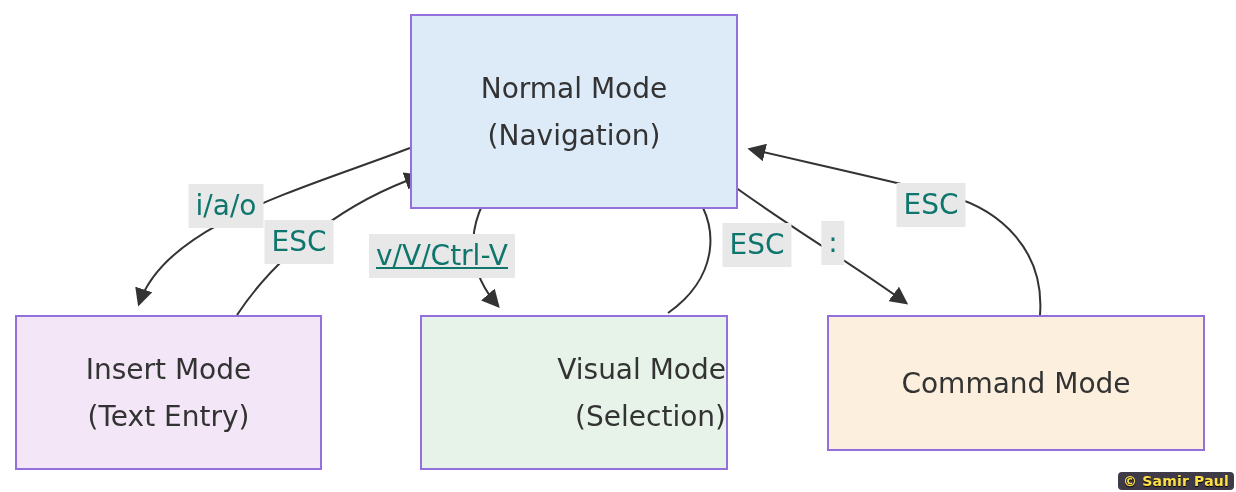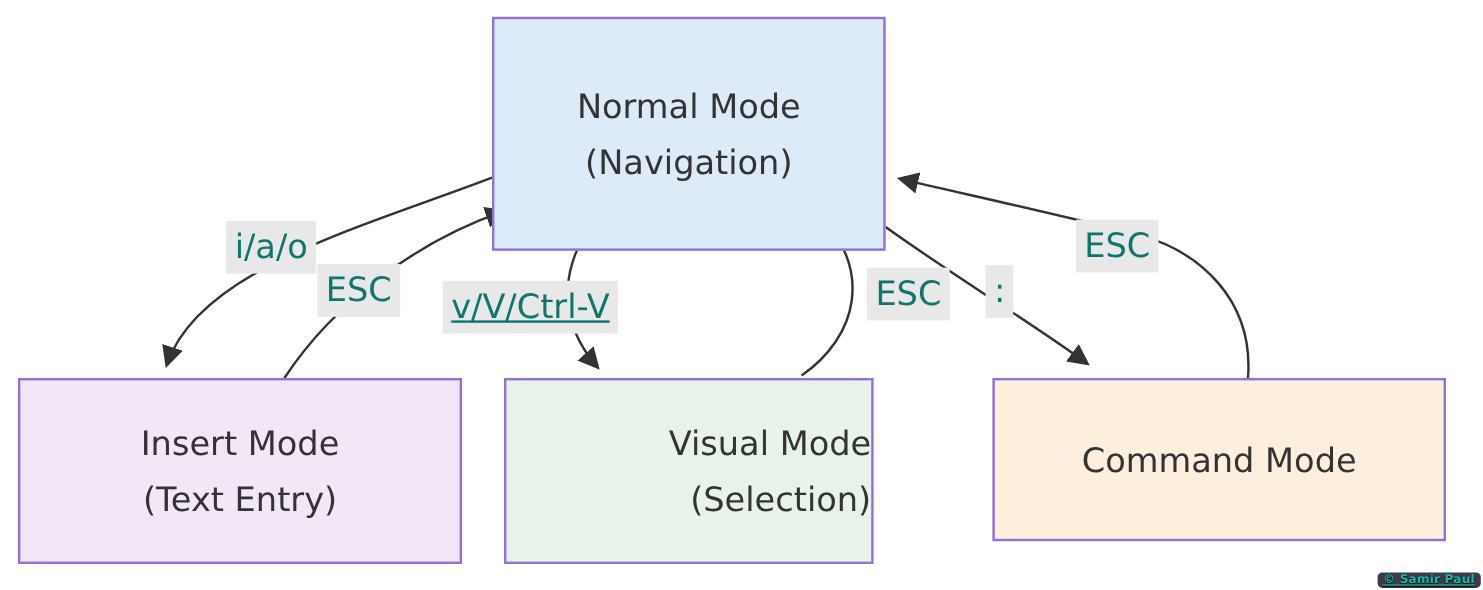--- a/index.html
+++ b/index.html
@@ -8,40 +8,39 @@
     font-family:"DejaVu Sans","Liberation Sans",sans-serif;overflow:hidden;
   }
   #edges{position:absolute;left:0;top:0;width:1236px;height:492px;}
   .edge{stroke:#333333;stroke-width:2;fill:none;}
   .node{
     position:absolute;border:2px solid #9370DB;box-sizing:border-box;
     display:flex;flex-direction:column;align-items:center;justify-content:center;
     color:#333333;font-size:28px;line-height:47px;text-align:center;
   }
   .node-normal {left:410px;top:14px; width:328px;height:195px;background:#ddebf9;}
-  .node-insert {left:15px; top:315px;width:370px;height:155px;background:#f3e6f7;}
+  .node-insert {left:15px; top:315px;width:307px;height:155px;background:#f3e6f7;}
   .node-visual {left:420px;top:315px;width:308px;height:155px;background:#e7f3e9;align-items:flex-end;}
   .node-command{left:827px;top:315px;width:378px;height:136px;background:#fcefdd;}
   .edge-label{
     position:absolute;transform:translate(-50%,-50%);
     background:#e8e8e8;color:#0f766e;font-size:28px;line-height:34px;
     padding:5px 7px;white-space:nowrap;
   }
   .lbl-iao {left:226px;top:206px;}
   .lbl-esc-insert {left:299px;top:242px;}
   .lbl-vv {left:442px;top:256px;text-decoration:underline;}
   .lbl-esc-visual {left:757px;top:245px;}
   .lbl-colon {left:833px;top:243px;}
   .lbl-esc-command{left:931px;top:205px;}
   .watermark{
     position:absolute;right:2px;bottom:2px;
-    background:#3f3a47;color:#14b8a6;font-weight:bold;font-size:10px;
+    background:#3f3a47;color:#fde047;font-weight:bold;font-size:14px;
     padding:1px 5px;border-radius:4px;letter-spacing:0.2px;
     text-shadow:0 1px 1px #000000;
-    text-decoration:underline;
   }
 </style>
 </head>
 <body>
 
 <svg id="edges" viewBox="0 0 1236 492" xmlns="http://www.w3.org/2000/svg">
   <defs>
     <marker id="arrow" viewBox="0 0 10 10" refX="8.5" refY="5" markerWidth="18" markerHeight="18" markerUnits="userSpaceOnUse" orient="auto">
       <path d="M0,0 L10,5 L0,10 z" fill="#333333"></path>
     </marker>

